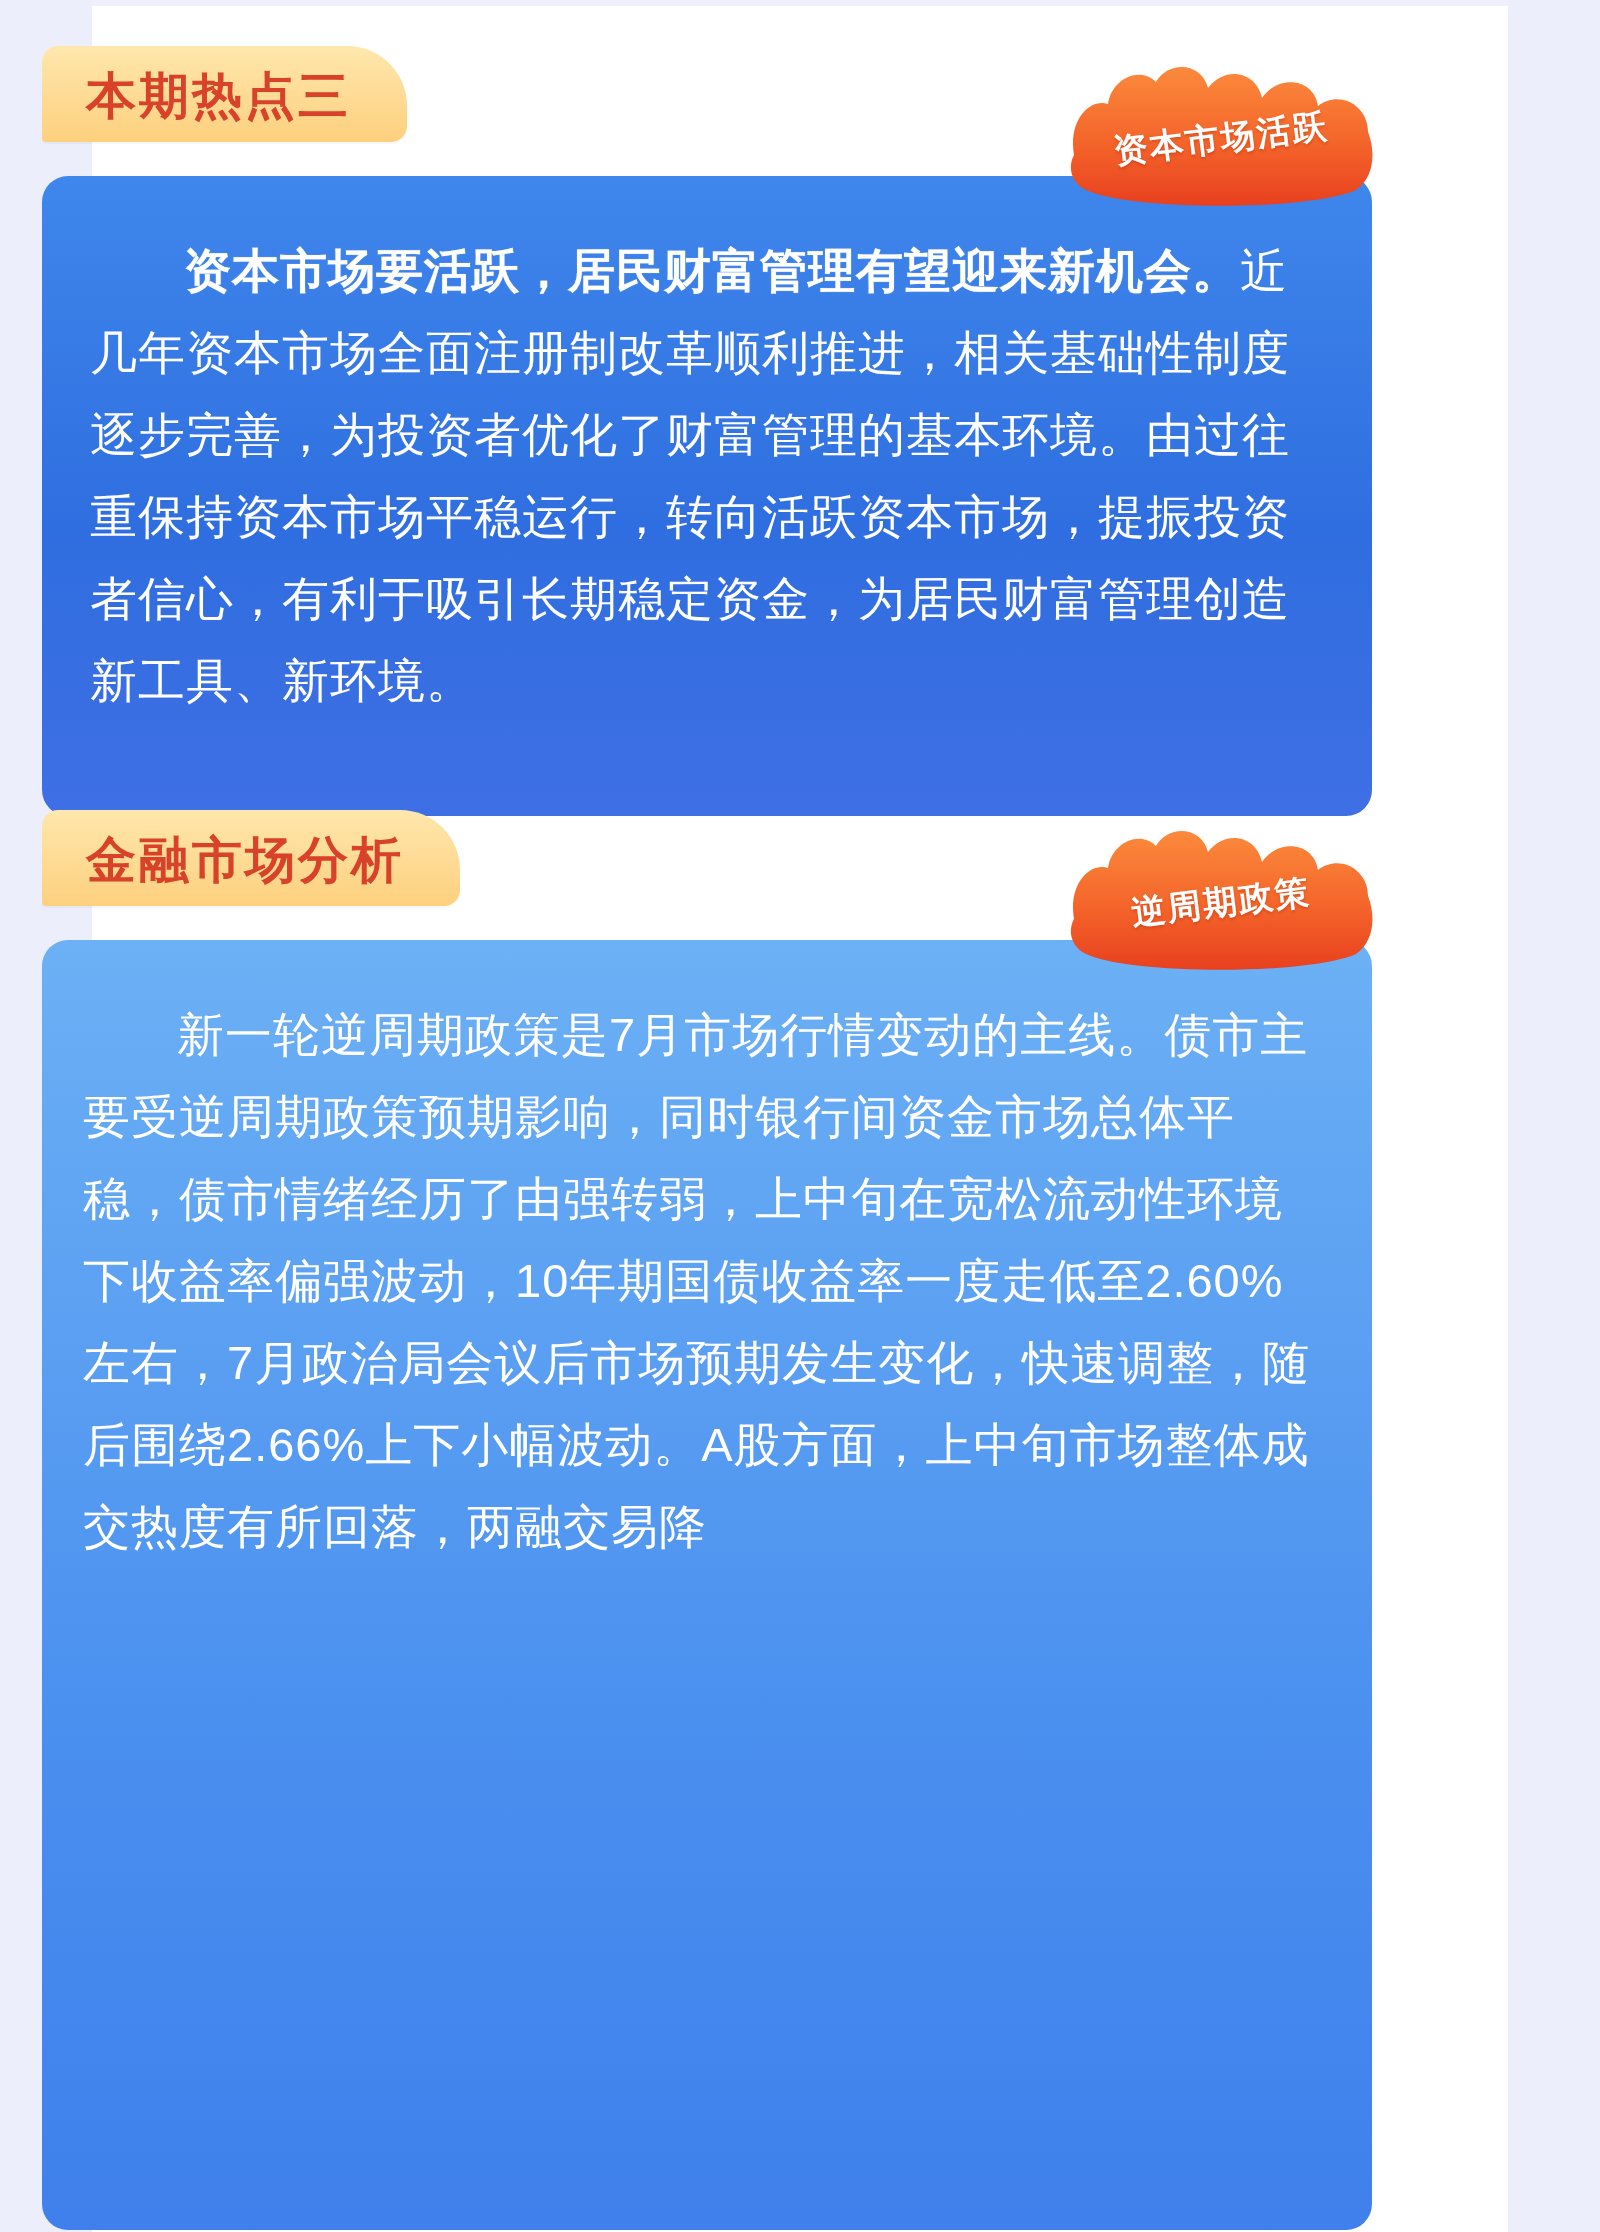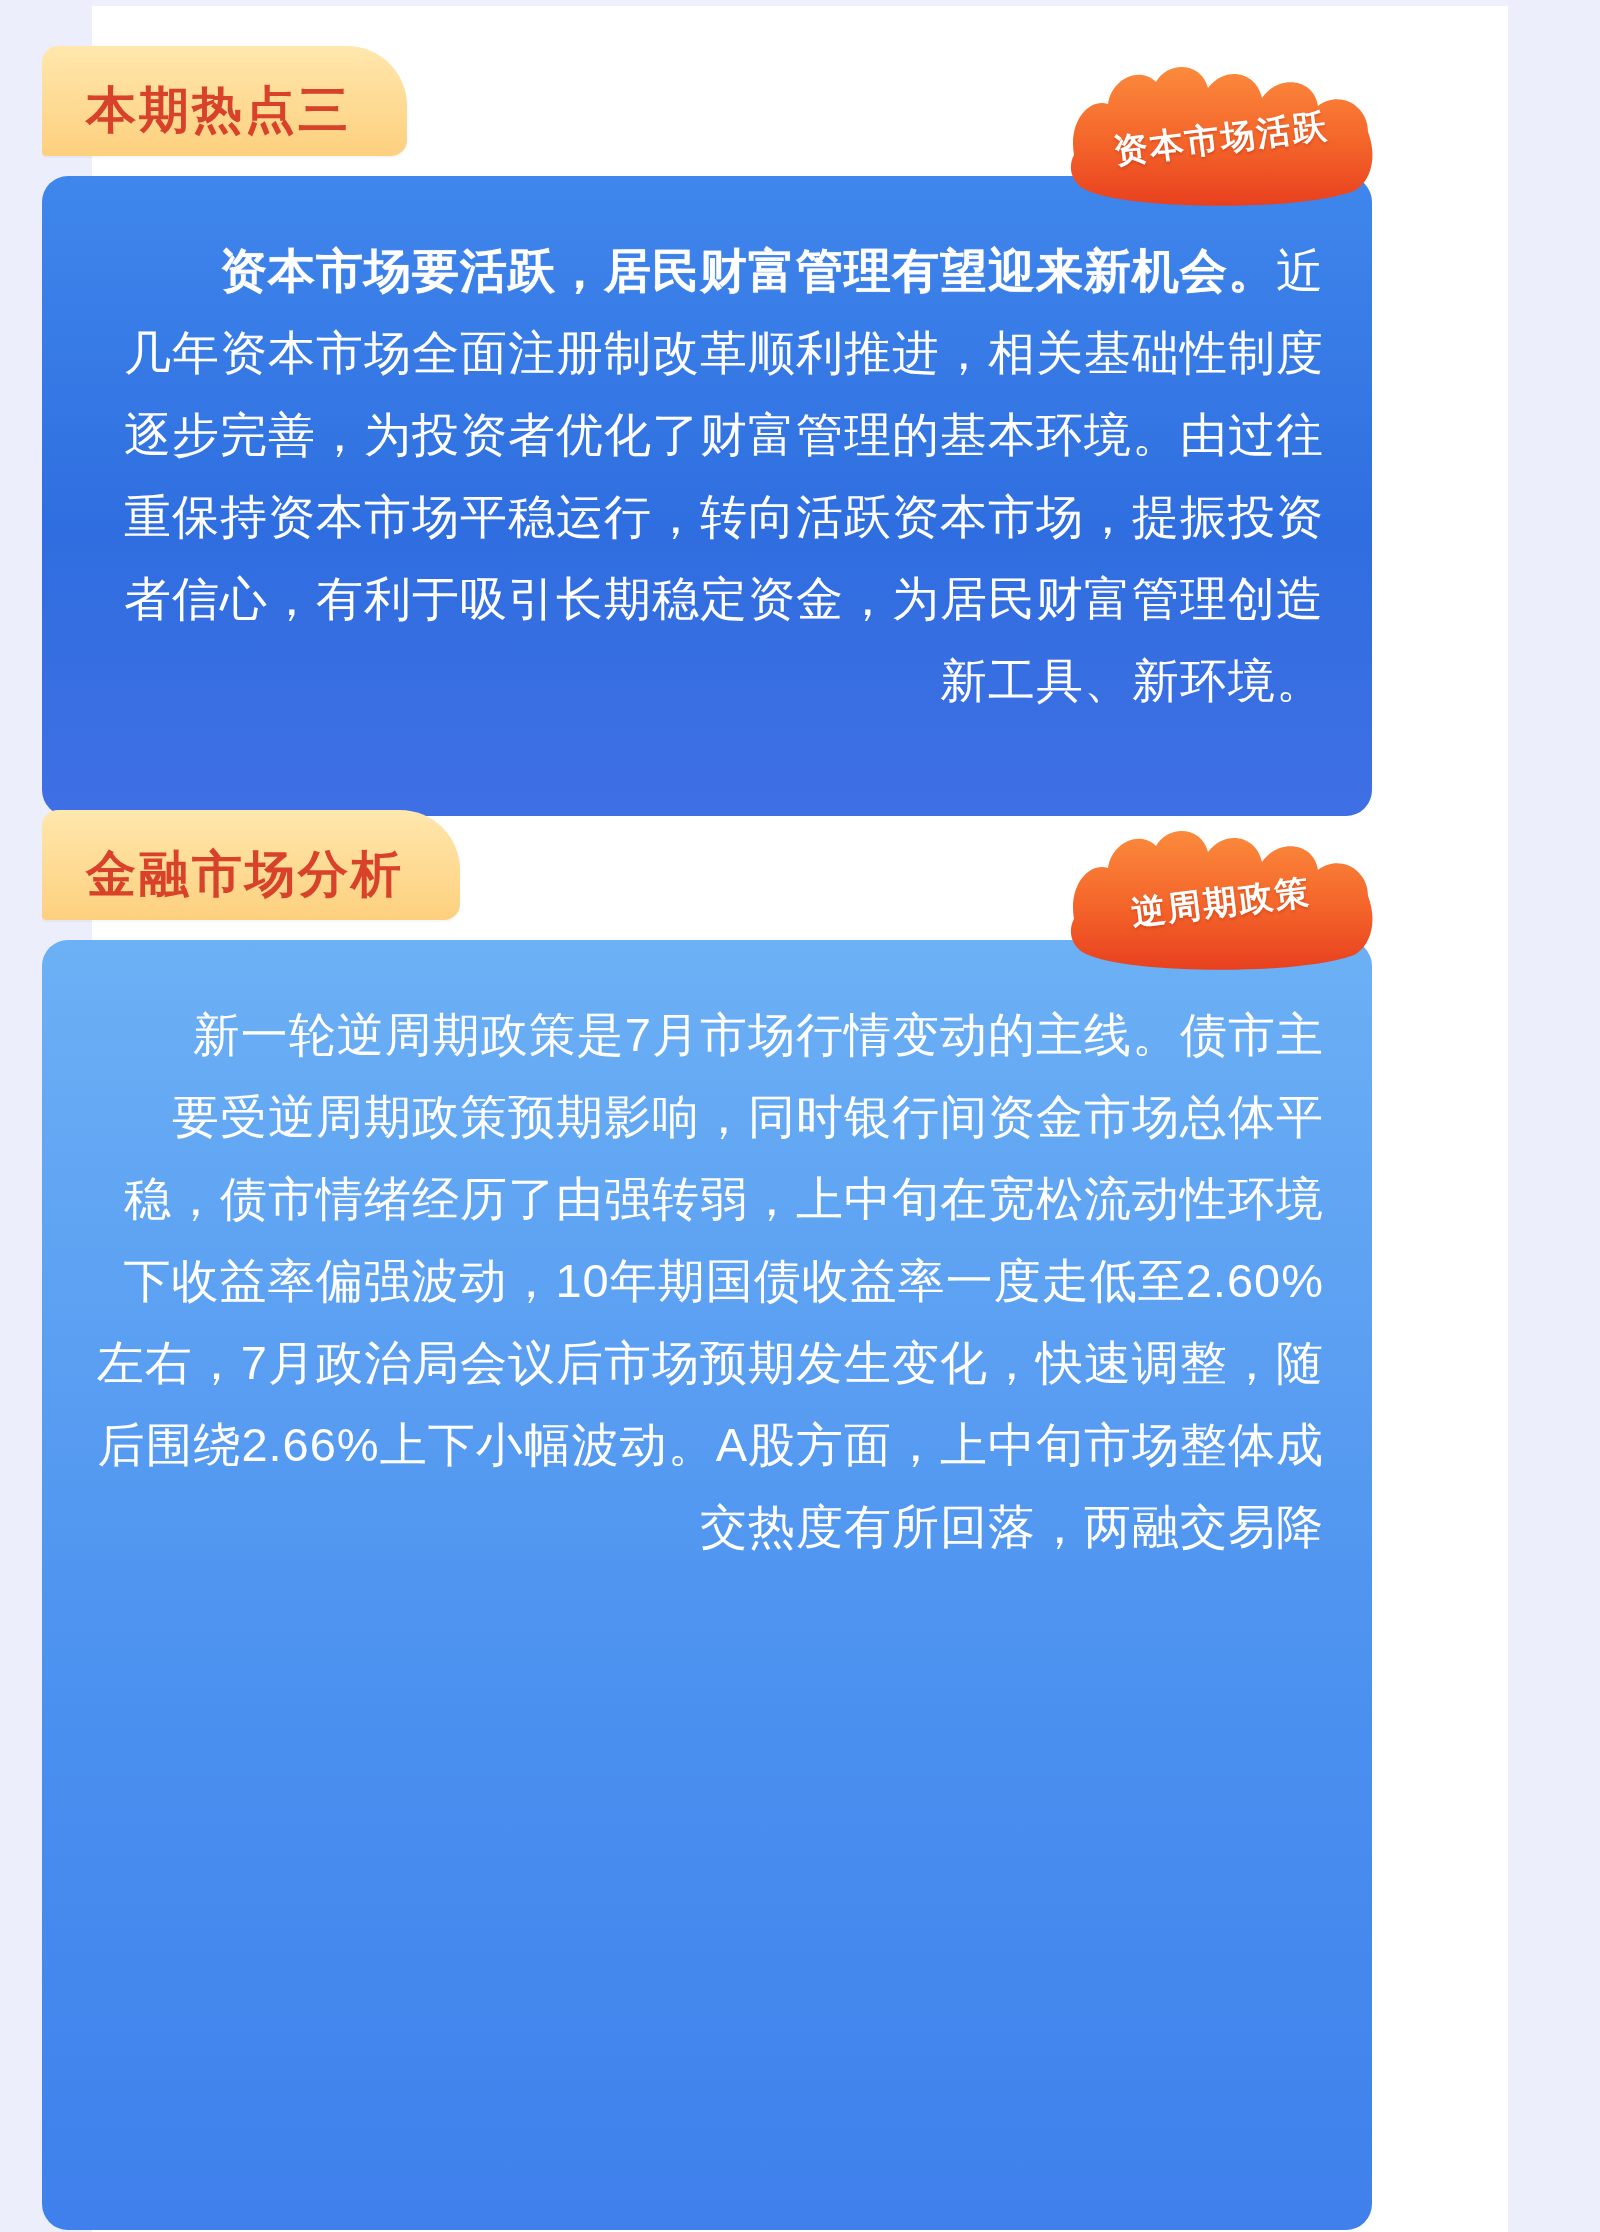--- a/index.html
+++ b/index.html
@@ -49,21 +49,21 @@
   }
 
   
   .ribbon {
     position: absolute;
     left: 42px;
     top: 0;
     height: 92px;
     background: linear-gradient(180deg, #ffe7ad 0%, #fdd07e 100%);
     border-radius: 16px 60px 16px 4px;
-    padding: 18px 56px 0 44px;
+    padding: 4px 56px 0 44px;
     display: flex;
     align-items: center;
     z-index: 4;
     box-shadow: 0 2px 0 rgba(0,0,0,0.03);
   }
   .ribbon-text {
     font-size: 50px;
     font-weight: bold;
     color: #d8412a;
     letter-spacing: 3px;
@@ -104,21 +104,20 @@
   
   .body-box {
     position: absolute;
     left: 42px;
     width: 1330px;
     border-radius: 26px;
     box-sizing: border-box;
     padding: 54px 48px 48px 48px;
     color: #ffffff;
     z-index: 2;
-    text-align: right;
   }
   .body-box.dark {
     background: linear-gradient(180deg, #3f87ec 0%, #2f6ee0 55%, #3f6fe4 100%);
   }
   .body-box.light {
     background: linear-gradient(180deg, #6cb0f5 0%, #4a90ef 60%, #3f80ec 100%);
     padding-left: 41px;
   }
   .para {
     font-size: 47px;

